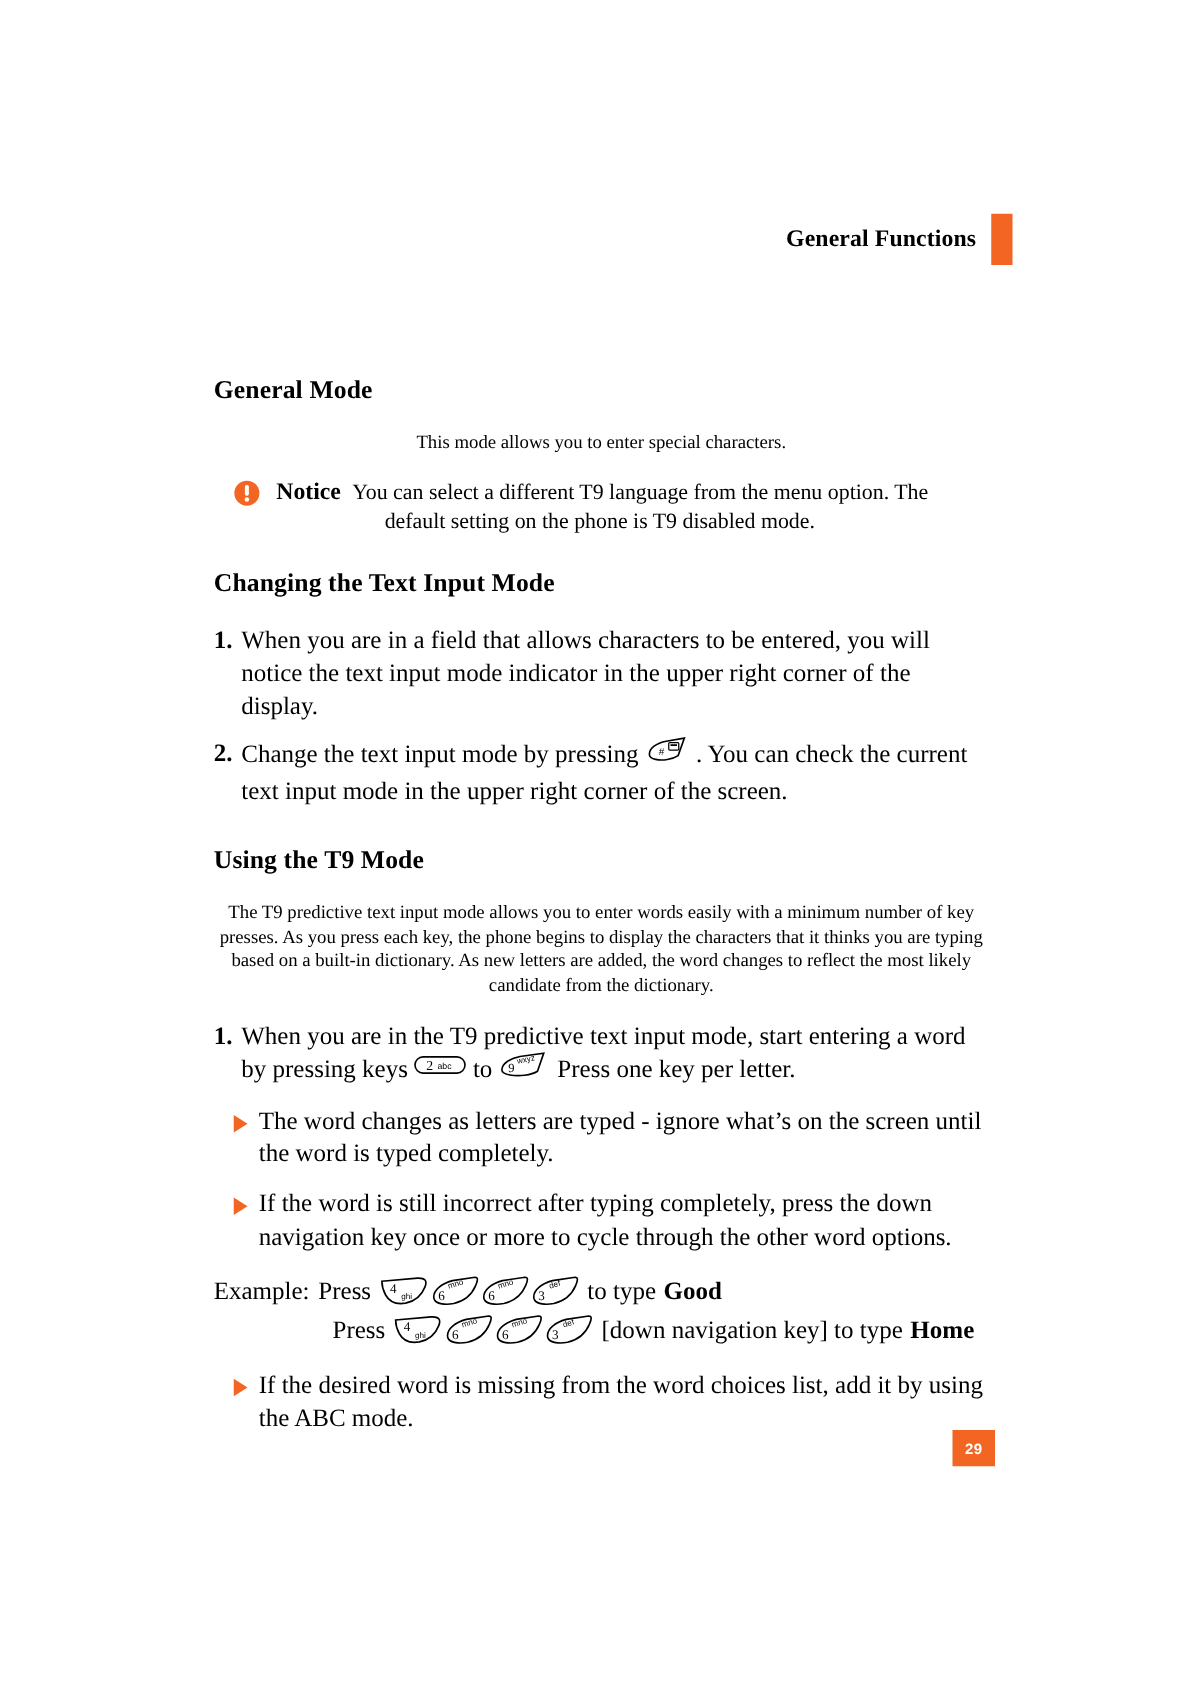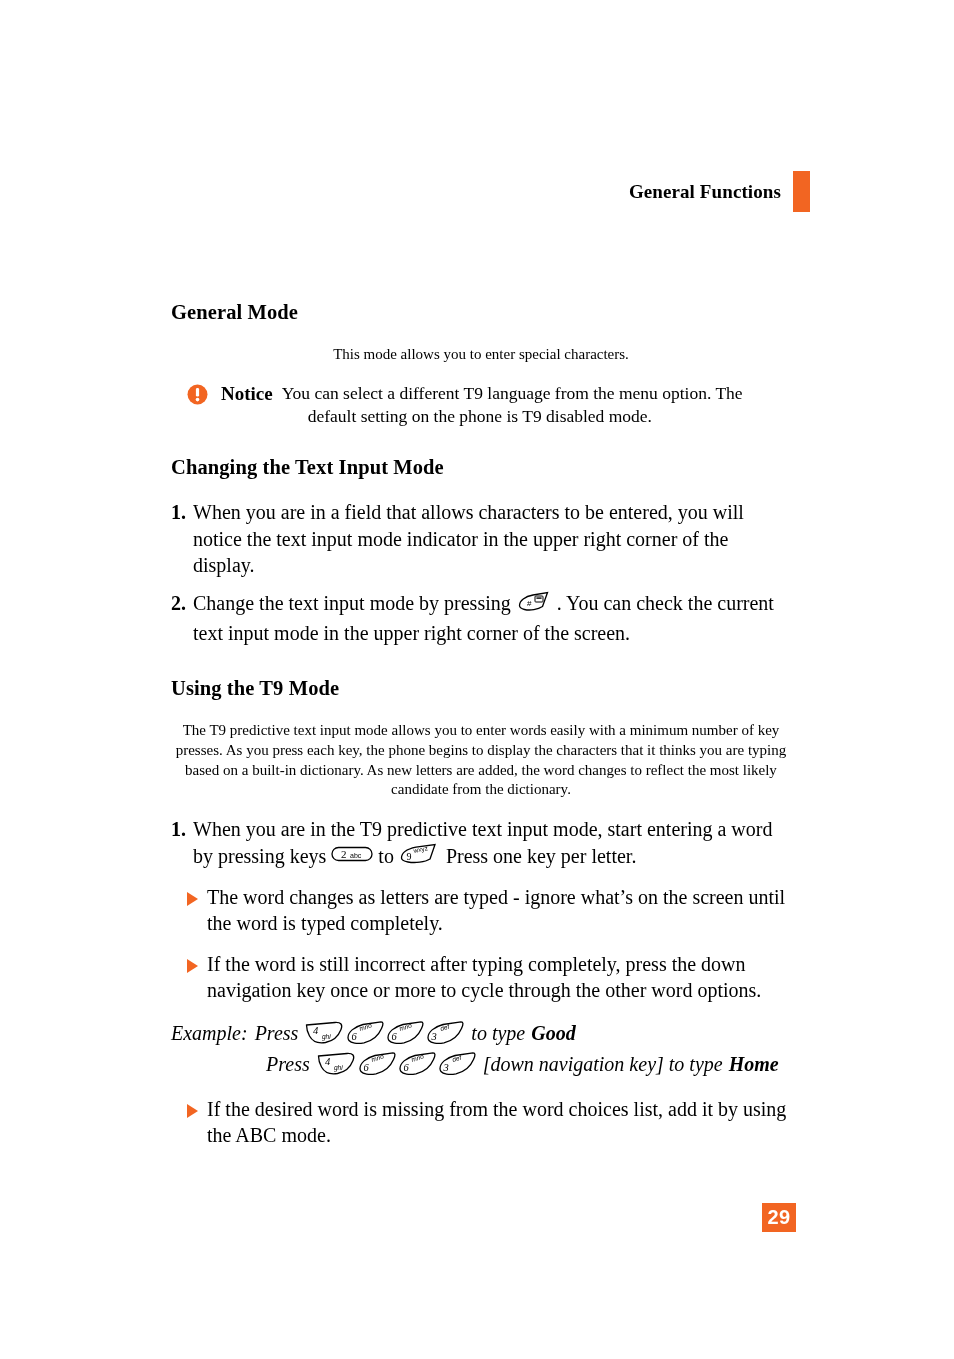--- a/index.html
+++ b/index.html
@@ -147,21 +147,20 @@
     border-left: 11px solid #F26522;
     border-top: 7px solid transparent;
     border-bottom: 7px solid transparent;
   }
 
   
   .example-block {
     font-size: 20px;
     line-height: 1.5;
     margin: 4px 0 16px 0;
-    font-style: italic;
   }
   .example-row {
     display: flex;
     align-items: center;
     white-space: nowrap;
     min-height: 31px;
   }
   .example-label { margin-right: 7px; }
   .example-indent { display: inline-block; width: 95px; }
   .example-tail { margin-left: 6px; }
@@ -179,27 +178,27 @@
     display: inline-block;
     vertical-align: middle;
     position: relative;
     top: -1px;
   }
 
   
   .page-number {
     position: absolute;
     left: 762px;
-    top: 1203px;
+    top: 1144px;
     width: 34px;
     height: 29px;
     background: #F26522;
     color: #ffffff;
     font-family: "Liberation Sans", sans-serif;
-    font-size: 20px;
+    font-size: 12px;
     font-weight: bold;
     display: flex;
     align-items: center;
     justify-content: center;
     letter-spacing: 0.3px;
   }
 </style>
 </head>
 <body>
 

